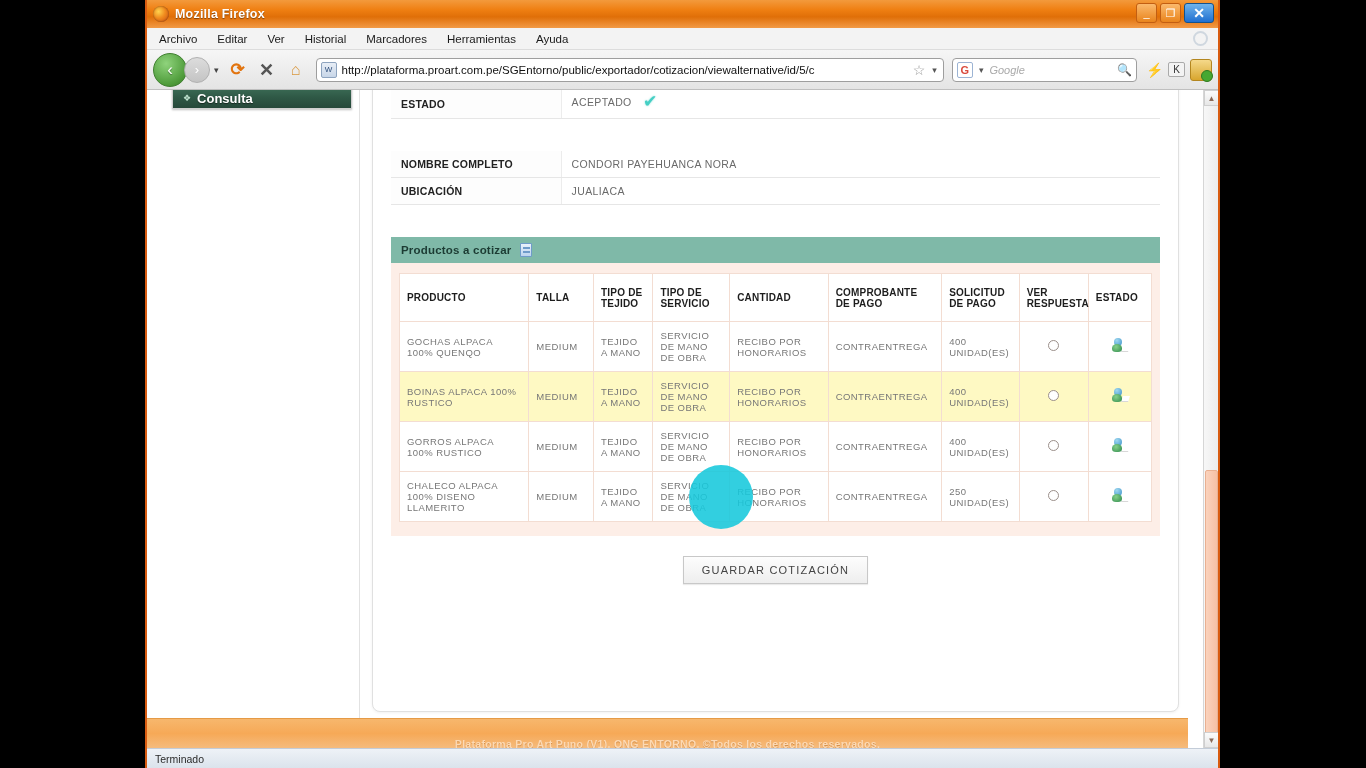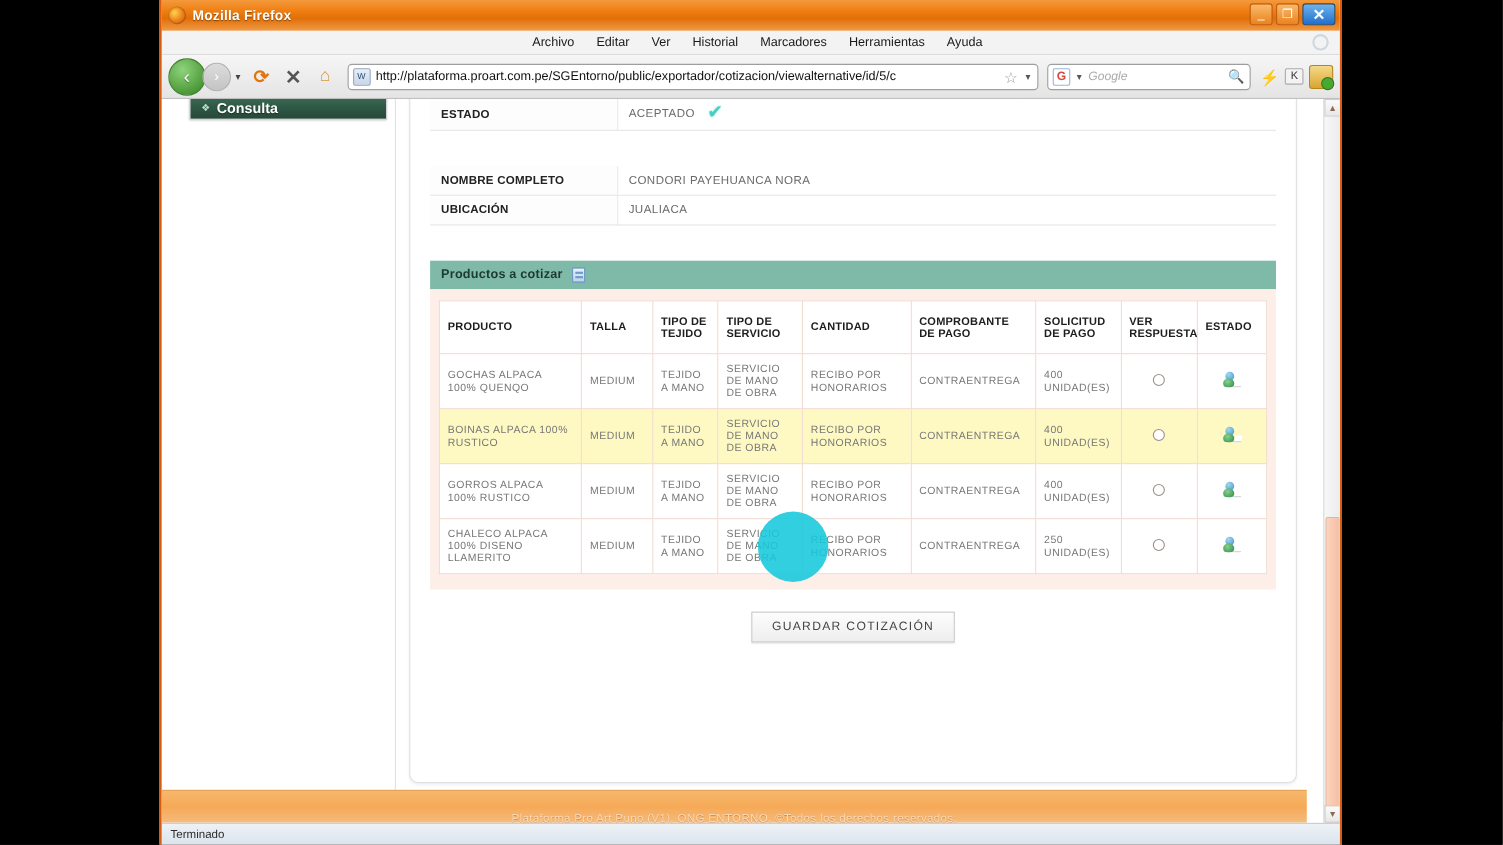--- a/index.html
+++ b/index.html
@@ -52,21 +52,20 @@
     background: linear-gradient(to bottom, #6fb4ec, #1f6fd0);
     border-color: #12528f; width: 30px; font-size: 14px; font-weight: bold;
   }
 
   
   .menubar {
     height: 22px; background: #f3f3f3;
     border-bottom: 1px solid #dcdcdc;
     display: flex; align-items: center; padding-left: 12px; gap: 20px;
     position: relative;
-    justify-content: center;
   }
   .menubar .mi { font-size: 11.5px; color: #1a1a1a; }
   .menu-right-icon {
     position: absolute; right: 10px; top: 3px;
     width: 15px; height: 15px; border-radius: 50%;
     border: 2px solid #cfd7df;
   }
 
   
   .navbar {
@@ -308,21 +307,21 @@
   }
 
   
   .pagefooter {
     position: absolute; left: 0; right: 15px; bottom: 0; height: 30px;
     background: linear-gradient(to bottom, #f7b76d 0%, #f6a957 50%, #f5bb7d 100%);
     display: flex; align-items: center; justify-content: center;
     border-top: 1px solid #e59a46;
   }
   .pagefooter span {
-    color: #fcd9b4; font-size: 10.5px; font-weight: normal; letter-spacing: .3px;
+    color: #fcd9b4; font-size: 10.5px; font-weight: bold; letter-spacing: .3px;
     text-shadow: 0 1px 0 rgba(180,110,40,.5);
     margin-top: 20px;
   }
 
   
   .vscroll {
     position: absolute; right: 0; top: 0; bottom: 0; width: 15px;
     background: linear-gradient(to right,#f7f7f7,#ececec);
     border-left: 1px solid #d6d6d6;
   }

